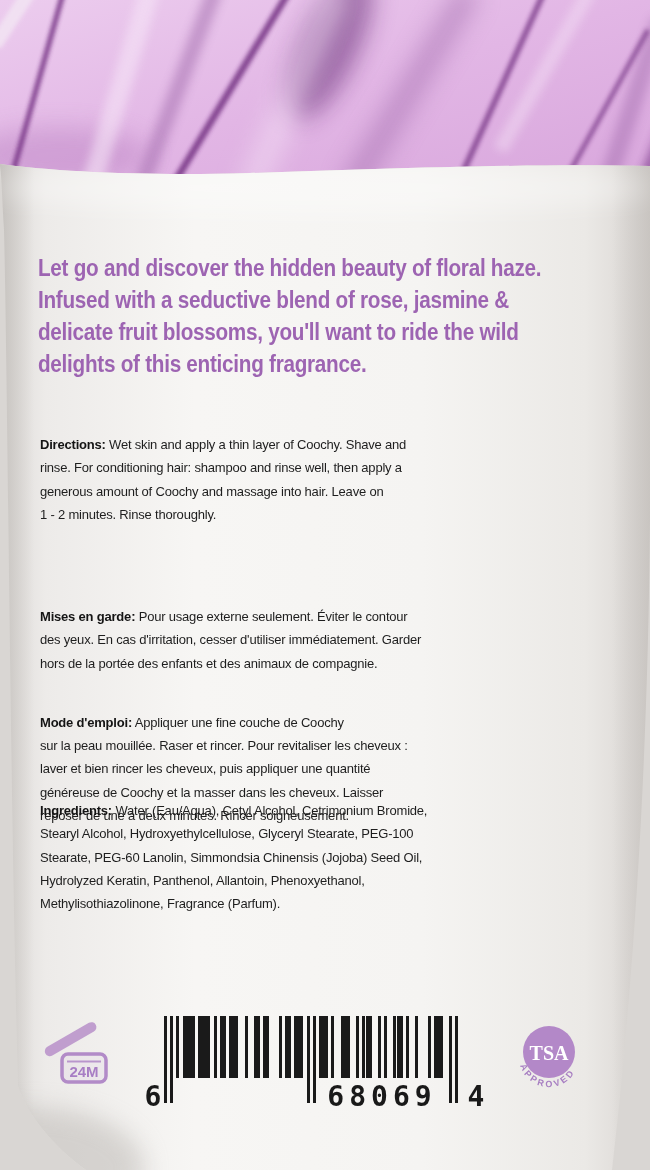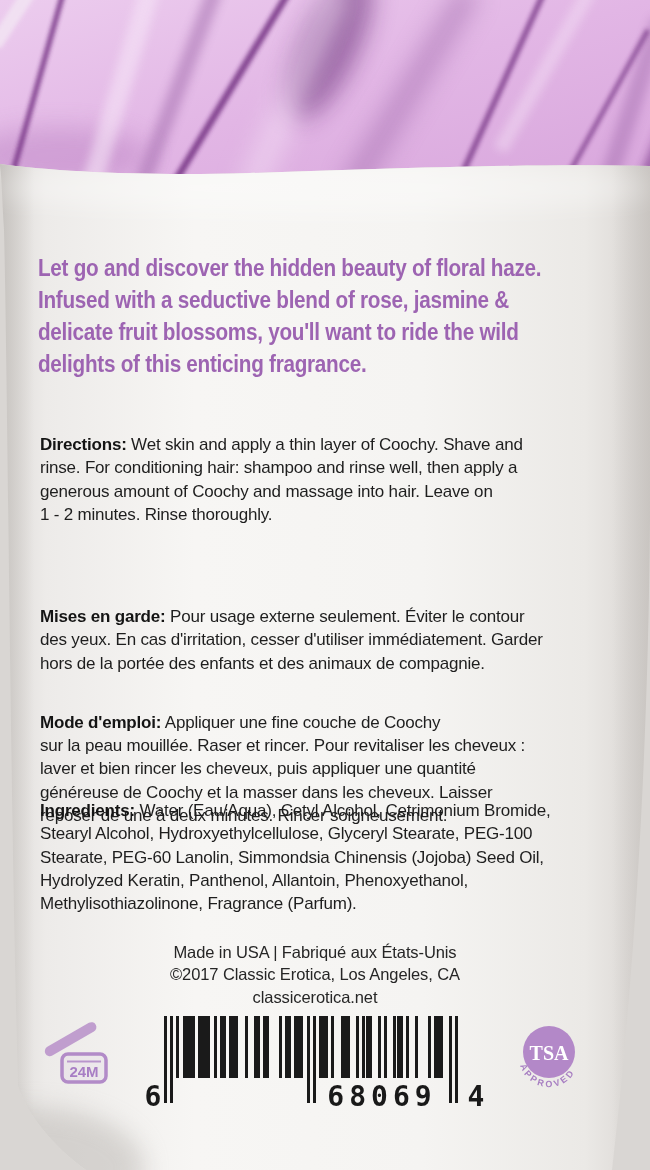--- a/index.html
+++ b/index.html
@@ -14,21 +14,21 @@
 
   .tagline{
     left:38px;top:252px;
     font-weight:700;font-size:23px;line-height:32px;letter-spacing:-0.3px;
     color:#9d64b2;
     white-space:pre;
     transform:scaleX(0.9);transform-origin:left top;
   }
   .para-block{left:40px;white-space:pre;color:#1e1e1e;}
   .para-block p{
-    margin:0;font-size:17px;line-height:23.3px;letter-spacing:-0.2px;white-space:pre;
+    margin:0;font-size:13px;line-height:23.3px;letter-spacing:-0.2px;white-space:pre;
   }
   .para-block strong{font-weight:700;color:#141414;}
   #block-en{top:397px;}
   #block-fr{top:569px;}
   #block-ing{top:763px;}
 
   .footer{
     left:0;top:941px;width:630px;text-align:center;
     font-size:16.5px;line-height:22.4px;color:#262626;letter-spacing:-0.1px;
   }
@@ -155,25 +155,20 @@
   </div>
 
   <div class="txt para-block" id="block-ing">
     <p><strong>Ingredients:</strong><span> Water (Eau/Aqua), Cetyl Alcohol, Cetrimonium Bromide,
 Stearyl Alcohol, Hydroxyethylcellulose, Glyceryl Stearate, PEG-100
 Stearate, PEG-60 Lanolin, Simmondsia Chinensis (Jojoba) Seed Oil,
 Hydrolyzed Keratin, Panthenol, Allantoin, Phenoxyethanol,
 Methylisothiazolinone, Fragrance (Parfum).</span></p>
   </div>
 
-  <div class="txt footer">
-    <div>Made in USA  |  Fabriqué aux États-Unis</div>
-    <div>©2017 Classic Erotica, Los Angeles, CA</div>
-    <div>classicerotica.net</div>
-  </div>
 
   <svg class="badge" id="pao-badge" width="84" height="80" viewBox="0 0 84 80">
     <rect x="8" y="36" width="58" height="10" rx="5" transform="rotate(-30 8 46)" fill="#b78fc9" opacity="0.85"></rect>
     <rect x="22" y="42" width="44" height="28" rx="6" fill="rgba(183,143,201,0.08)" stroke="#ad83c5" stroke-width="3.5" opacity="0.92"></rect>
     <line x1="27" y1="49.5" x2="61" y2="49.5" stroke="#ad83c5" stroke-width="2" opacity="0.8"></line>
     <text x="44" y="64.5" text-anchor="middle" font-family="Liberation Sans, sans-serif" font-size="15" font-weight="bold" fill="#a87ec4">24M</text>
   </svg>
 
   <svg class="badge" id="tsa-badge" width="72" height="72" viewBox="0 0 72 72">
     <circle cx="33" cy="28" r="26" fill="#b388c8"></circle>

